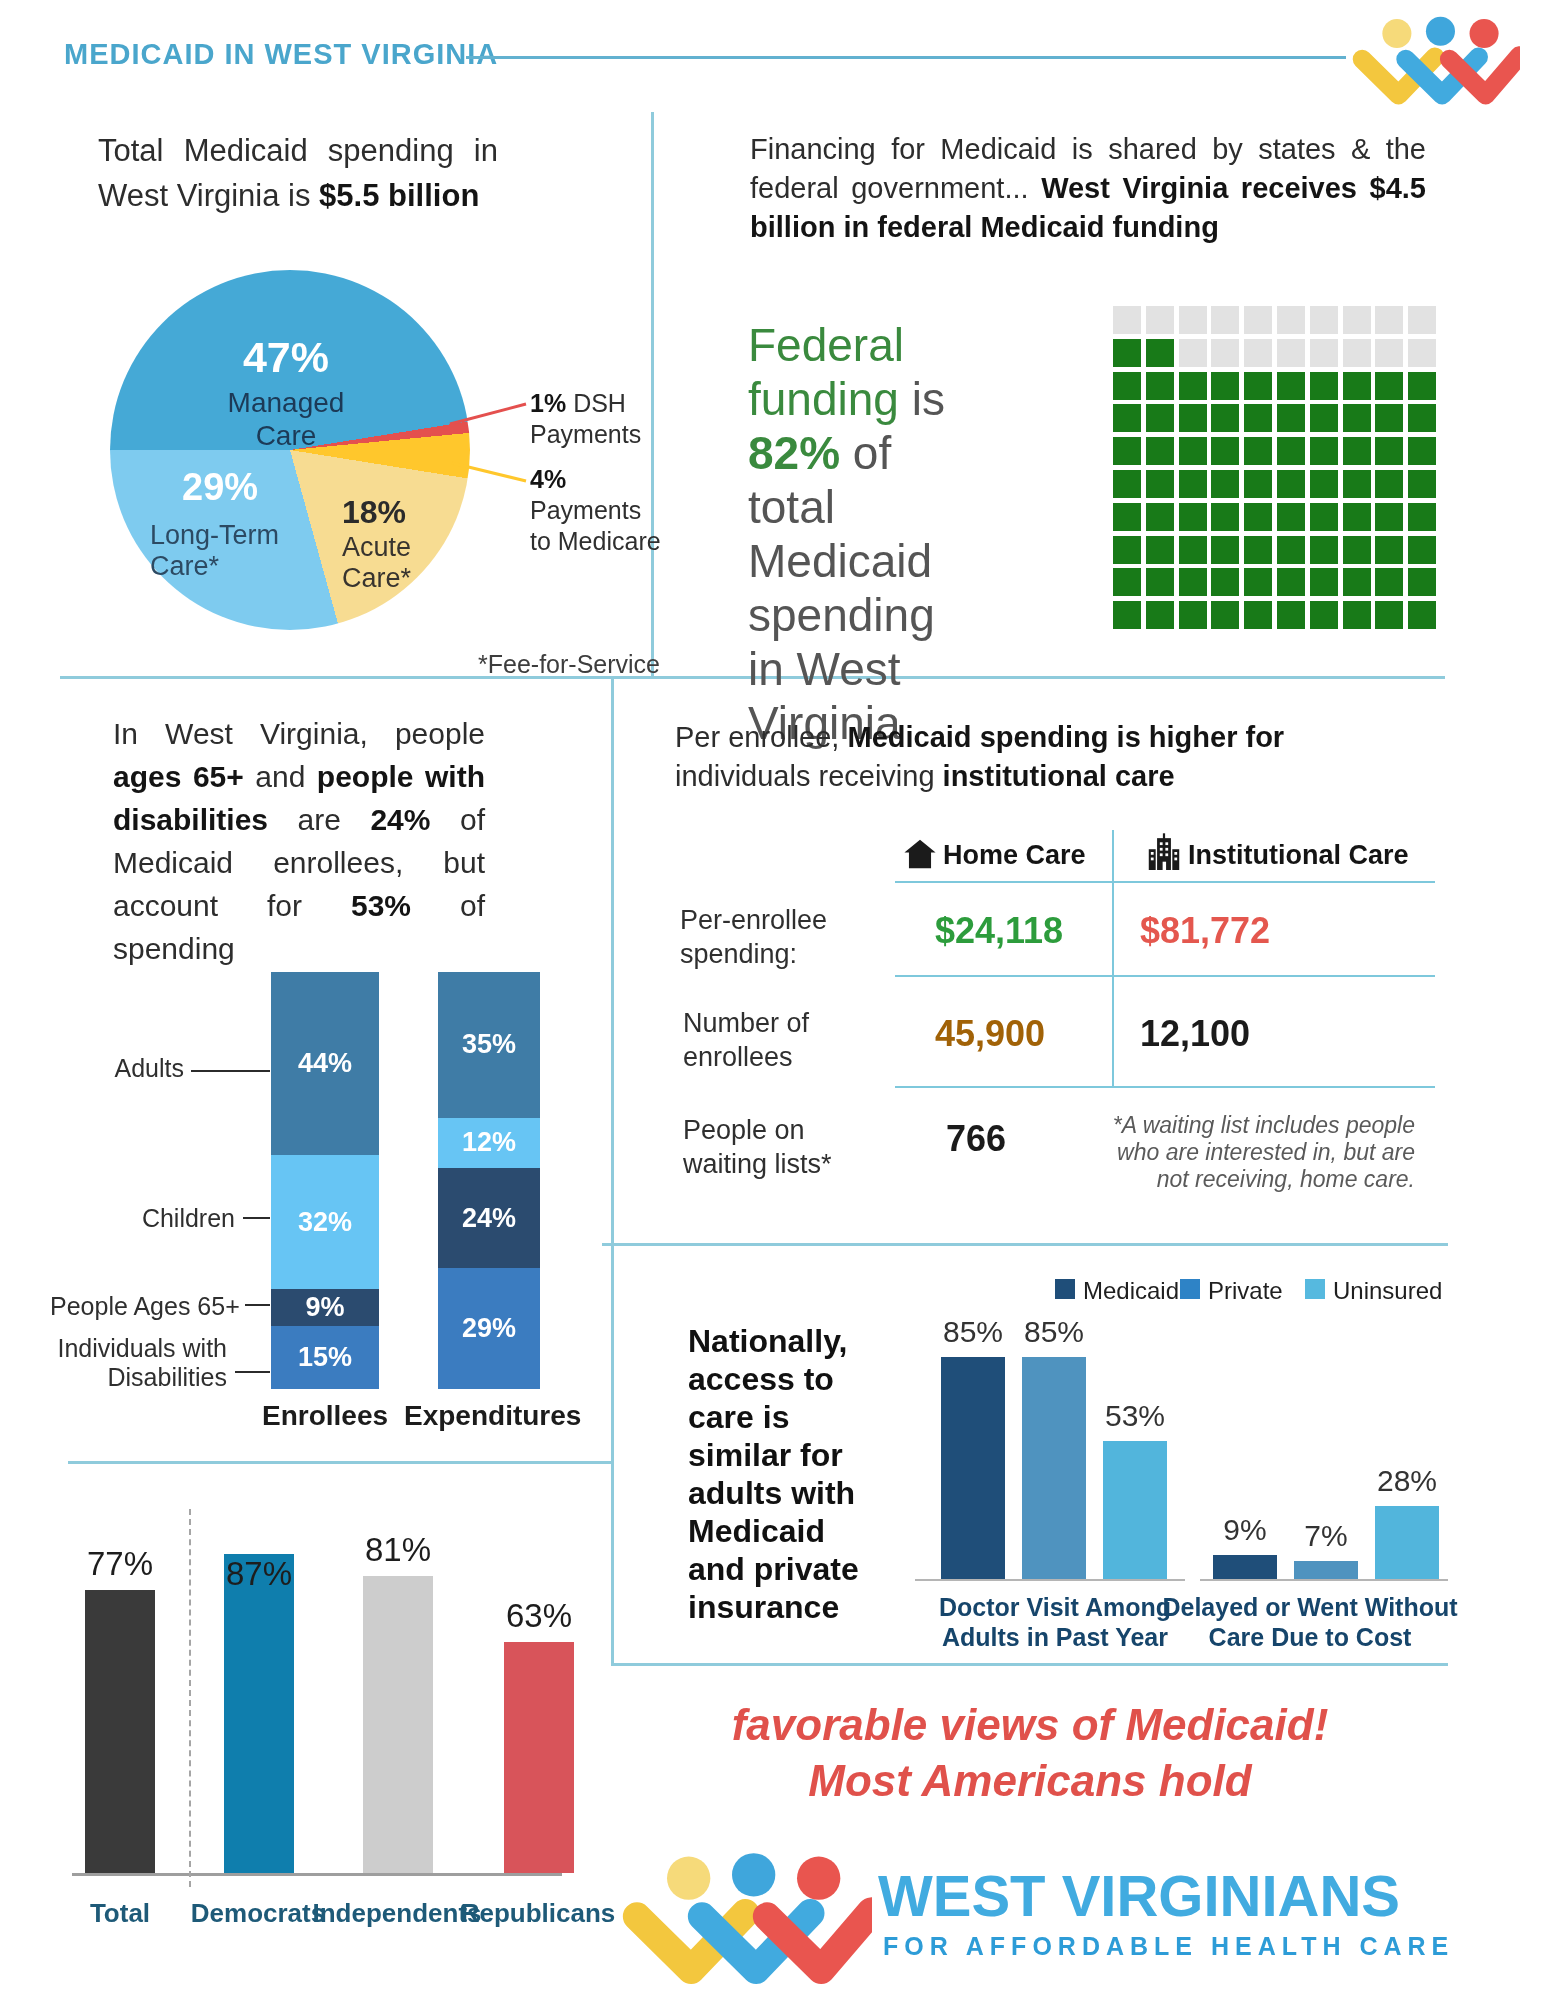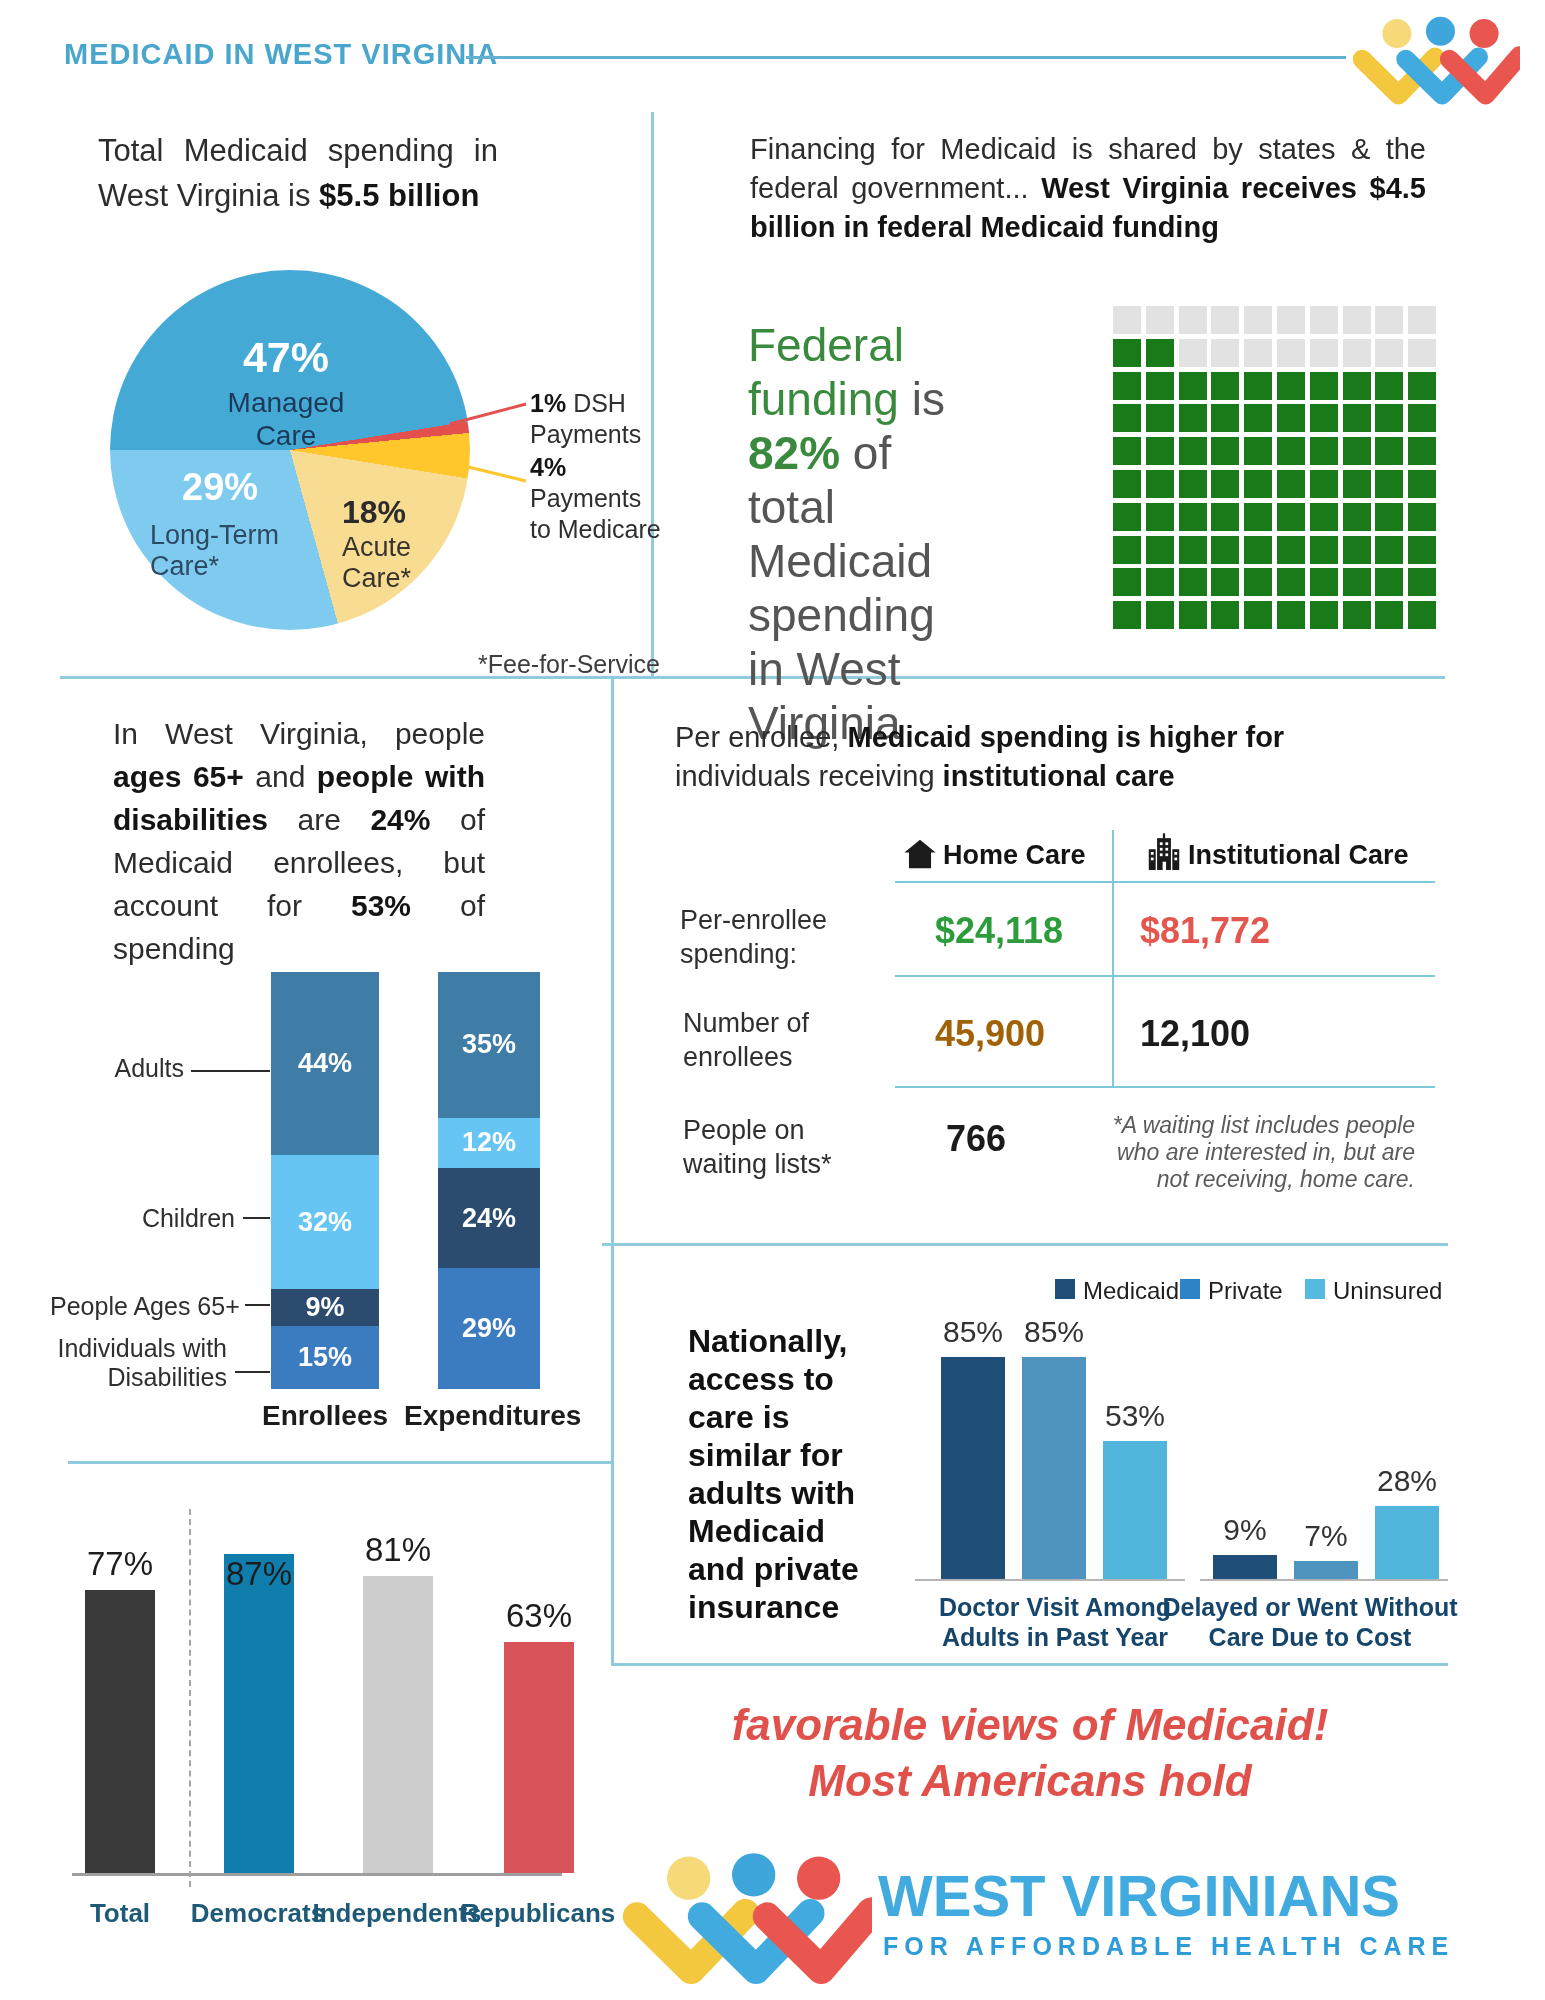--- a/index.html
+++ b/index.html
@@ -1,19 +1,19 @@
 <!DOCTYPE html>
 <html><head>
 <meta charset="utf-8">
 <style>
   html,body{margin:0;padding:0;background:#ffffff;}
   #canvas{position:relative;width:1545px;height:2000px;background:#fff;overflow:hidden;
           font-family:"Liberation Sans",sans-serif;color:#2d2d2d;}
   .abs{position:absolute;}
-  .b{font-weight:bold;color:#141414;}
+  .b{font-weight:bold;color:#141414;margin-top:12px;}
   .green{color:#3A8A3E;}
   .just{text-align:justify;}
   .teal-h{background:#8FCBDC;height:3px;}
   .teal-v{background:#8FCBDC;width:3px;}
   .para{font-size:29px;line-height:39px;color:#2d2d2d;}
   .wcell{width:28px;height:28px;}
   #waffle{display:grid;grid-template-columns:repeat(10,28px);gap:4.8px;}
   .seg{position:absolute;display:flex;align-items:center;justify-content:center;}
   .seg span{color:#fff;font-weight:bold;font-size:27px;}
   .side-label{font-size:25px;color:#2f2f2f;text-align:right;}

